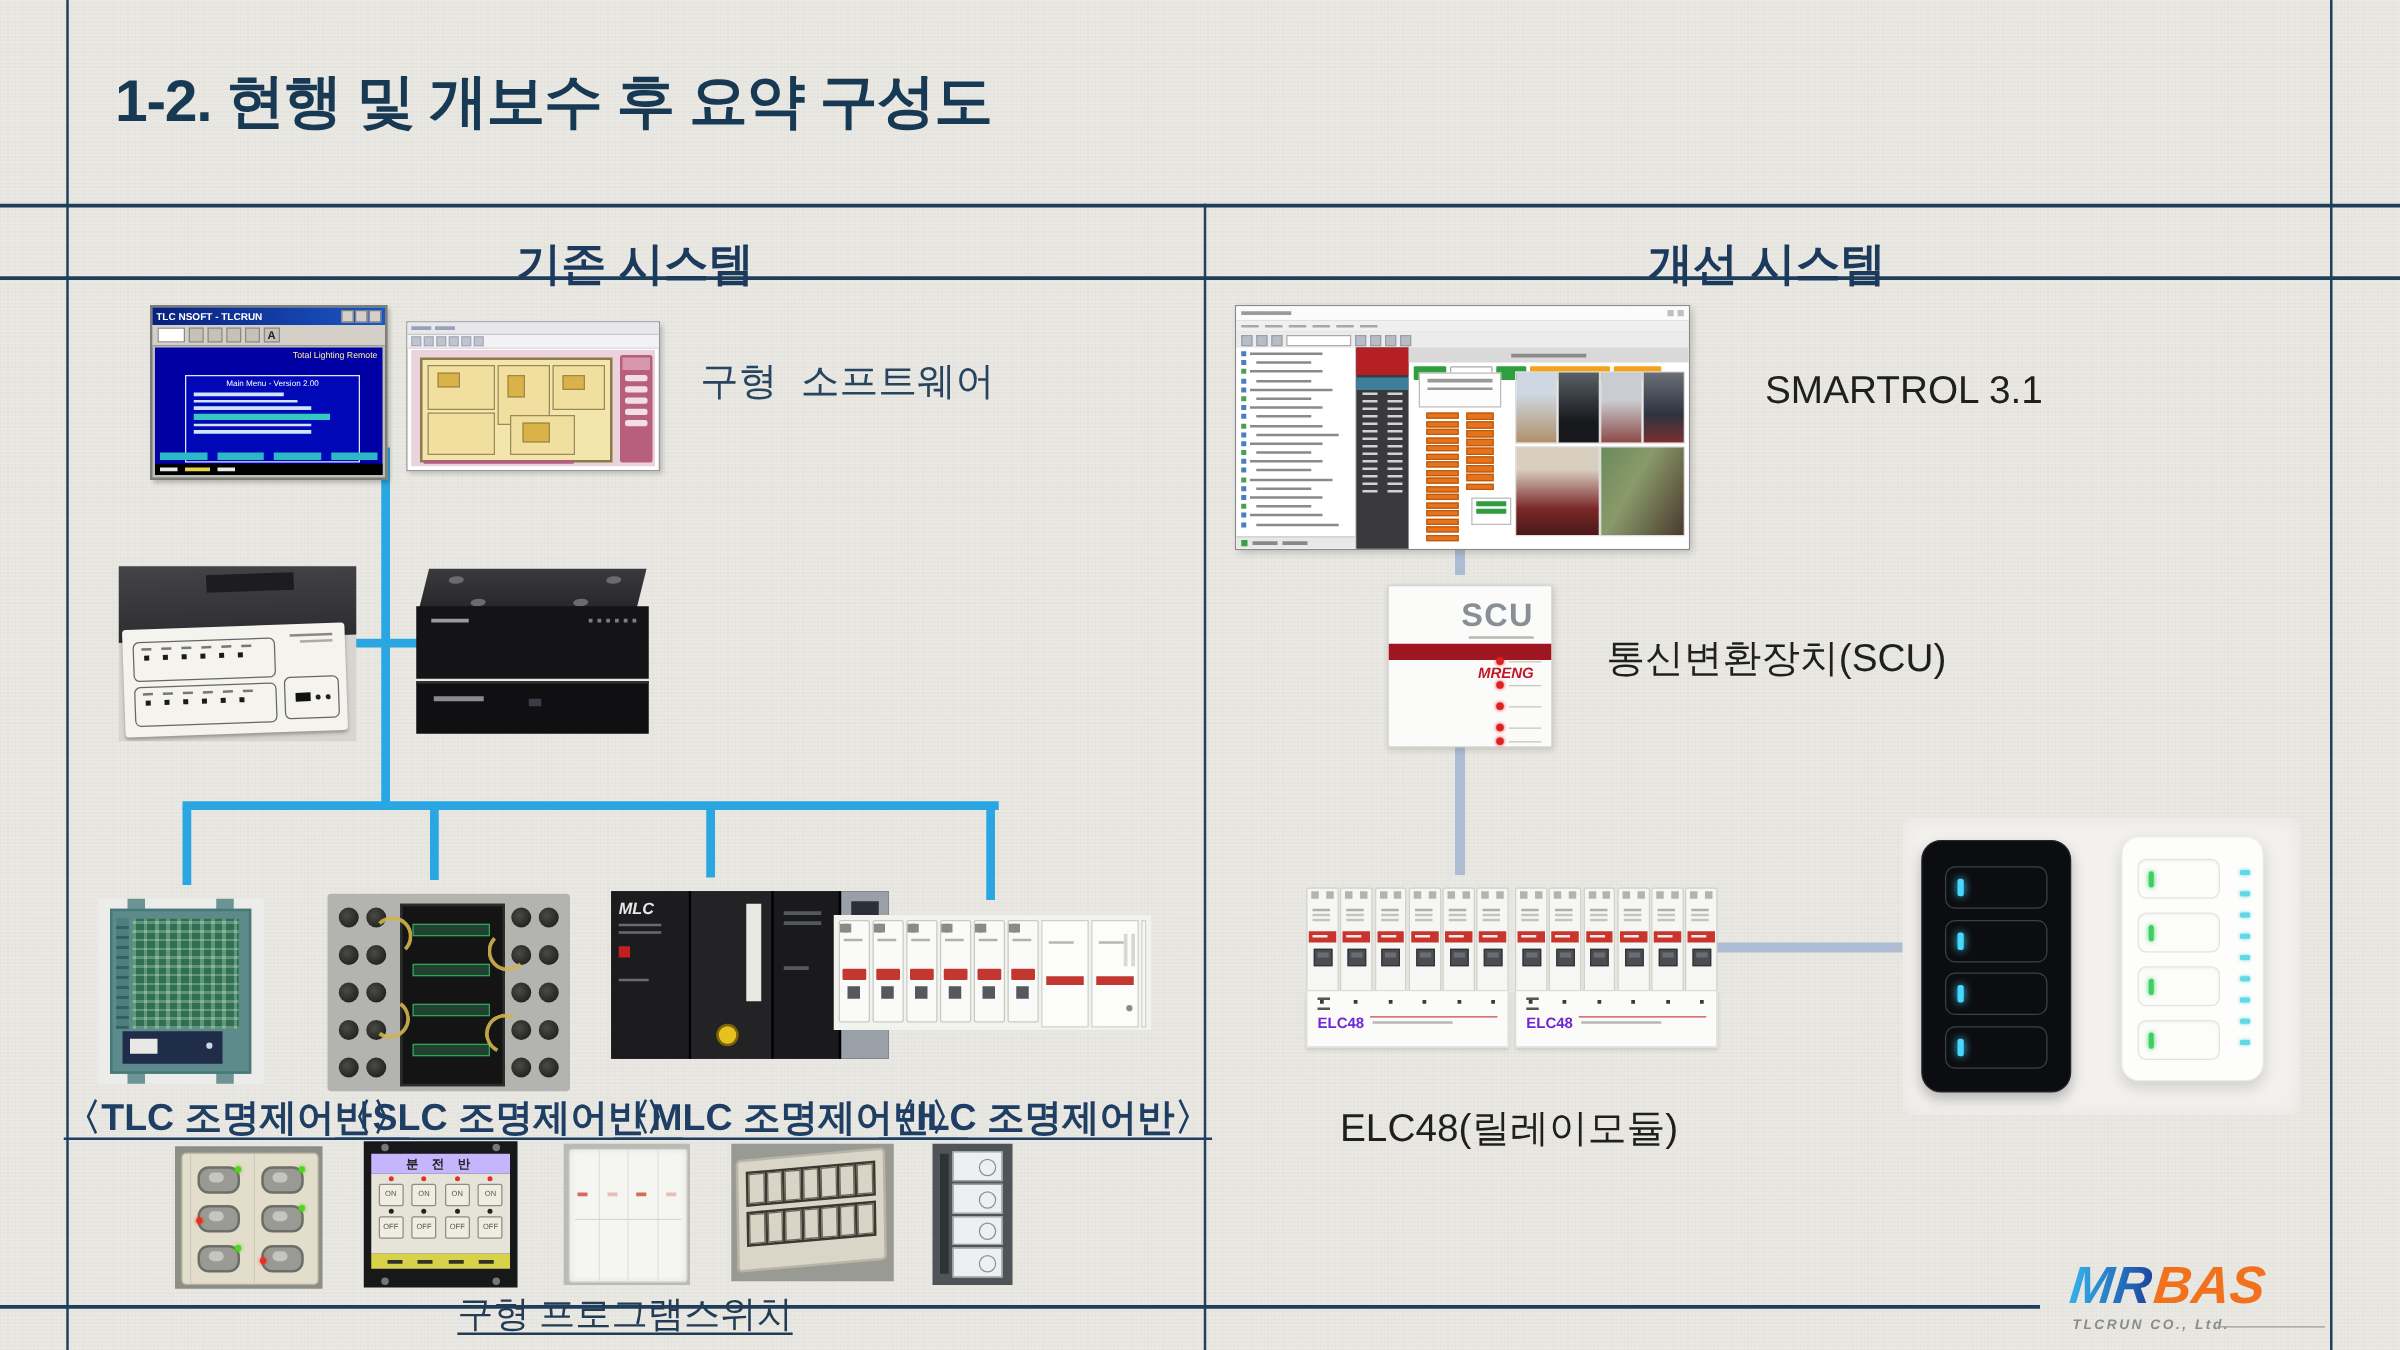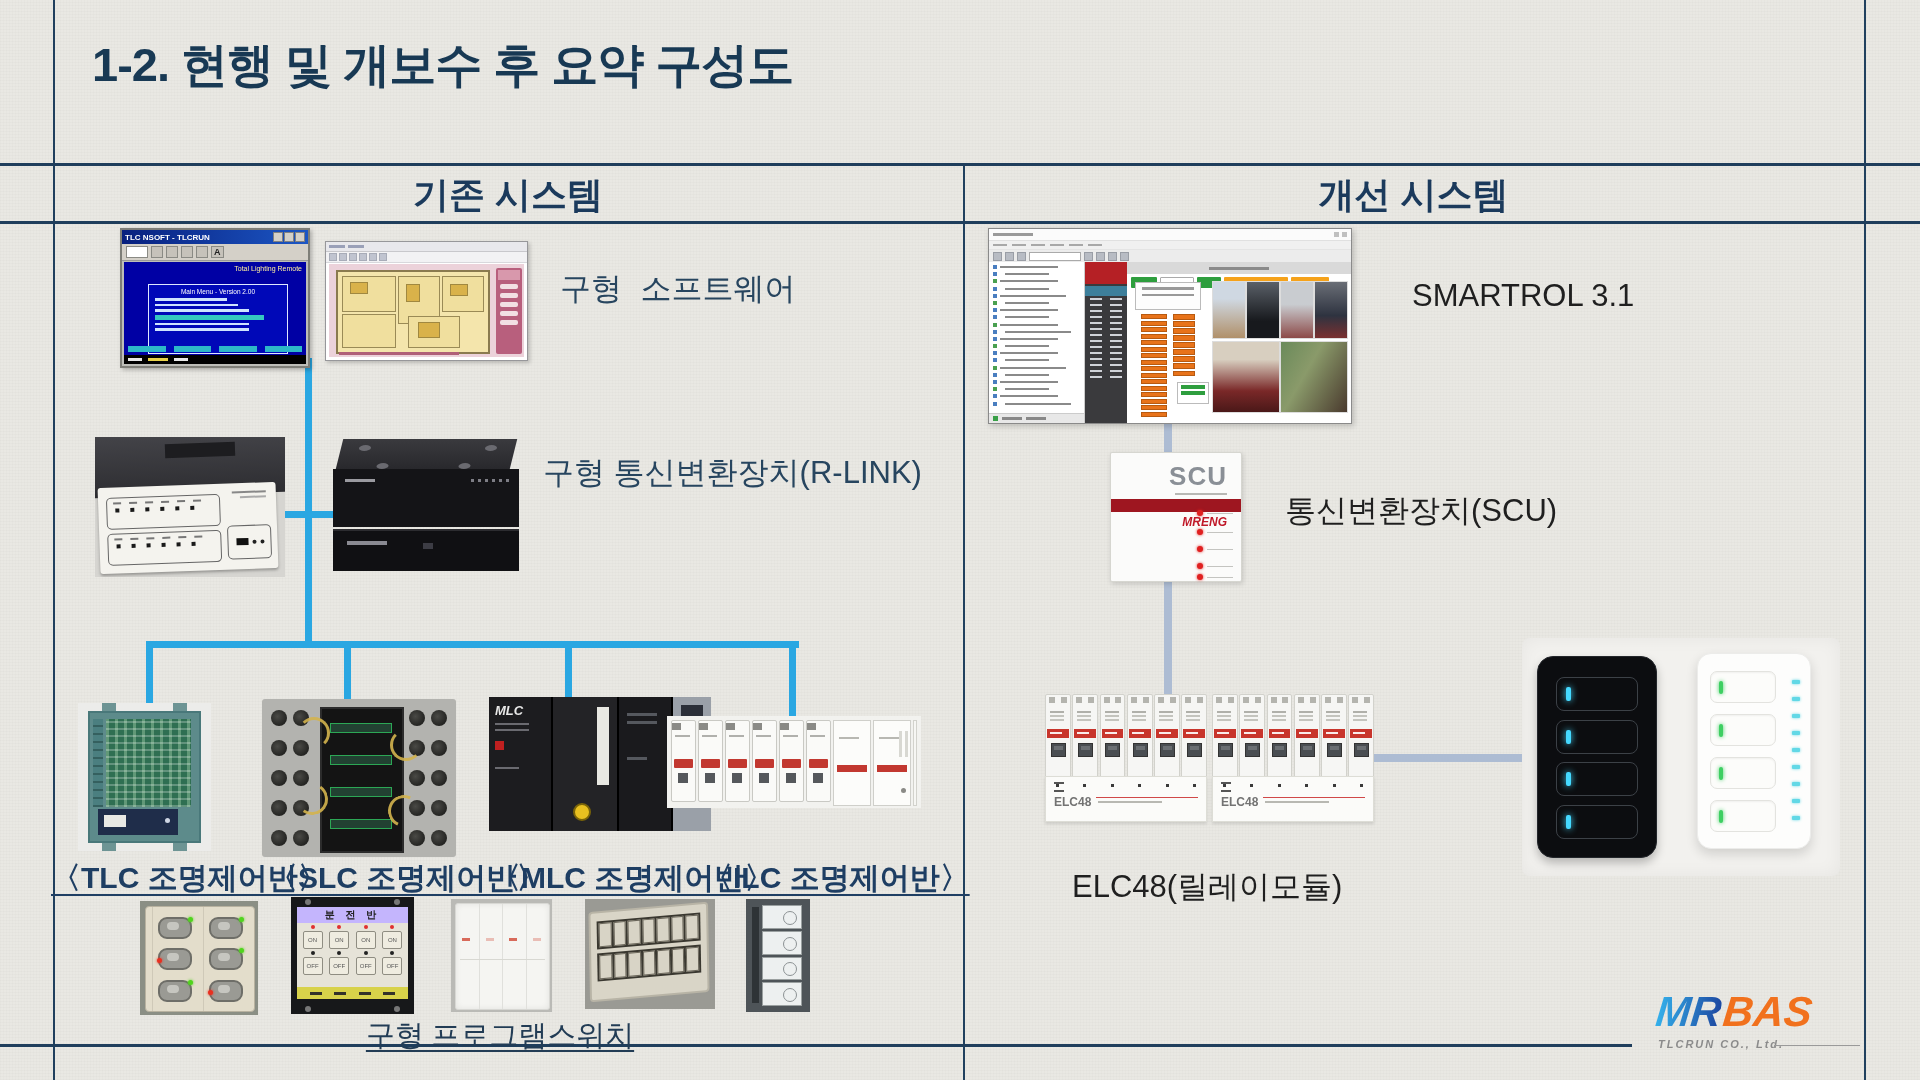--- a/index.html
+++ b/index.html
@@ -1,16 +1,16 @@
 <!DOCTYPE html>
 <html><head>
 <meta charset="utf-8">
 <style>
   html,body{margin:0;padding:0;background:#6b6b6b;}
-  .abs{position:absolute;}
+  .abs{position:absolute;margin-top:16px;}
   #slide{position:relative;width:1920px;height:1080px;background:#e9e8e3;overflow:hidden;
     font-family:"Liberation Sans",sans-serif;
     background-image:repeating-linear-gradient(0deg,rgba(0,0,0,.015) 0 1px,transparent 1px 3px),
                      repeating-linear-gradient(90deg,rgba(90,85,70,.02) 0 1px,transparent 1px 3px);}
   
   .vline{position:absolute;width:2px;background:#20405e;}
   #vl-left{left:53px;top:0;height:1080px;}
   #vl-mid{left:963px;top:163px;height:917px;}
   #vl-right{left:1864px;top:0;height:1080px;}
   .hline{position:absolute;height:3px;background:#1f3e5c;}
@@ -254,21 +254,21 @@
   .elc-mods{position:absolute;left:0;top:0;right:0;height:84px;display:flex;gap:1.5px;}
   .emod{flex:1;background:#f6f6f4;border:1px solid #d2d2cc;border-radius:2px;position:relative;}
   .emod u{position:absolute;left:3px;top:2px;width:6px;height:6px;background:#b4b4ae;}
   .emod u.u2{left:auto;right:3px;}
   .emod .tx{position:absolute;left:4px;top:16px;width:14px;height:1.5px;background:#b0b0aa;box-shadow:0 4px 0 #c4c4be,0 8px 0 #c4c4be;}
   .emod .rb{position:absolute;left:1px;right:1px;top:34px;height:9px;background:#c8352c;}
   .emod .rb i{position:absolute;left:3px;top:3px;width:12px;height:2px;background:#fff;opacity:.9;}
   .emod .sw{position:absolute;left:50%;top:48px;width:13px;height:12px;margin-left:-7px;background:#4a4e52;border:1px solid #333;}
   .emod .sw::after{content:"";position:absolute;left:2px;top:2px;right:2px;height:4px;background:#6a6e72;}
   .elc-base{position:absolute;left:0;top:82px;right:0;height:44px;background:#fbfbf9;border:1px solid #ddddd6;box-shadow:0 2px 3px rgba(0,0,0,.12);}
-  .elc-name{position:absolute;left:8px;top:18px;font-size:12px;font-weight:700;color:#737373;}
+  .elc-name{position:absolute;left:8px;top:18px;font-size:12px;font-weight:700;color:#6d28d9;}
   .elc-sub{position:absolute;left:52px;top:24px;width:64px;height:2px;background:#b8b8b2;}
   .elc-rl{position:absolute;left:50px;top:20px;right:8px;height:1px;background:#d04848;}
   .elc-dots{position:absolute;left:10px;top:7px;right:10px;display:flex;justify-content:space-between;}
   .elc-dots b{width:3px;height:3px;background:#3a3a3a;display:block;}
   .elc-ic{position:absolute;left:8px;top:5px;width:10px;height:6px;border-top:2px solid #555;border-bottom:2px solid #555;}
   
   #swpanelbg{left:1522px;top:638px;width:318px;height:238px;background:#f2f1ee;border-radius:8px;box-shadow:0 0 18px rgba(0,0,0,.05) inset;}
   #bsw{left:1537px;top:656px;width:118px;height:200px;background:#0c0d10;border-radius:16px;border:1px solid #23262b;box-shadow:0 5px 10px rgba(0,0,0,.25);}
   .bsw-btns{position:absolute;left:18px;top:20px;right:18px;bottom:18px;display:flex;flex-direction:column;justify-content:space-between;}
   .bsw-btn{height:32px;border:1.5px solid #3c4147;border-radius:8px;position:relative;}
@@ -468,21 +468,20 @@
           <b></b>
           <b></b>
         </div>
     </div>
     <div class="d2-low">
       <div class="d2-logo2"></div>
       <div class="d2-sw"></div>
     </div>
   </div>
 
-  <div class="abs navylbl" id="lbl-converter">구형 통신변환장치(R-LINK)</div>
 
   <div class="abs" id="tlc">
     <div class="tlc-tab" style="left:24px;top:0;"></div>
     <div class="tlc-tab" style="right:24px;top:0;"></div>
     <div class="tlc-tab" style="left:24px;bottom:0;"></div>
     <div class="tlc-tab" style="right:24px;bottom:0;"></div>
     <div class="tlc-frame">
       <div class="tlc-left"></div>
       <div class="tlc-pcb"></div>
       <div class="tlc-bot">

